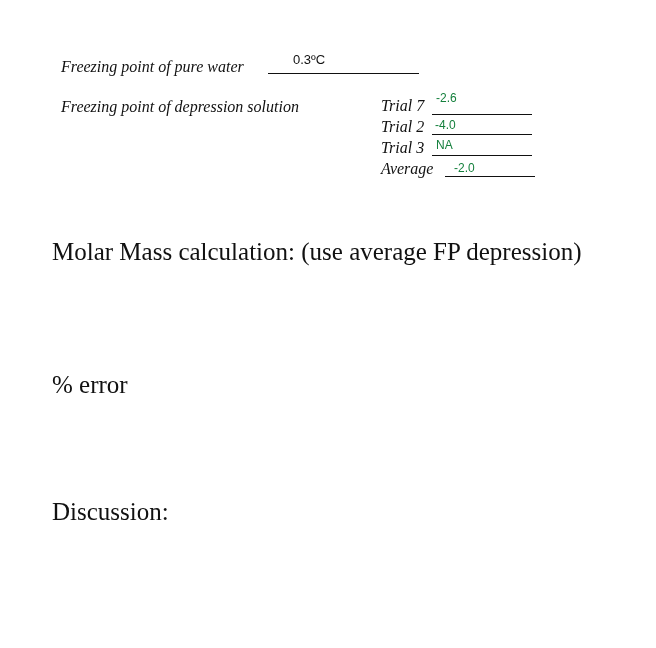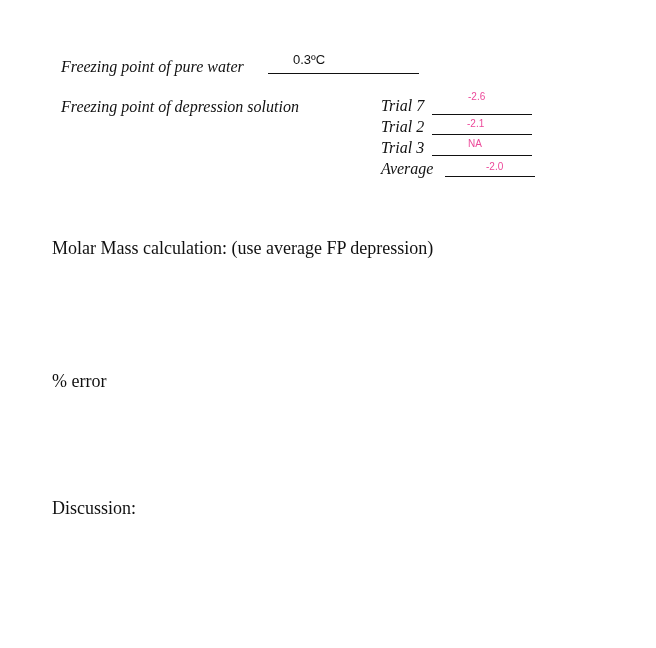--- a/index.html
+++ b/index.html
@@ -2,39 +2,39 @@
 <html><head>
 <meta charset="utf-8">
 <style>
   html, body { margin: 0; padding: 0; background: #ffffff; }
   body { width: 656px; height: 648px; position: relative; overflow: hidden; color: #111; }
   .serif { font-family: "Liberation Serif", "DejaVu Serif", serif; }
   .sans { font-family: "Liberation Sans", "DejaVu Sans", sans-serif; }
   .abs { position: absolute; white-space: nowrap; }
   .line { position: absolute; height: 0; border-top: 1px solid #111; }
   .small { font-size: 16px; font-style: italic; }
-  .big { font-size: 18px; }
-  .hand { font-size: 10px; color: #ec4899; margin-left: 32px; }
+  .big { font-size: 25px; }
+  .hand { font-size: 12px; color: #15803d; }
 </style>
 </head>
 <body>
 
 <div class="abs serif small" style="left:61px; top:58px;">Freezing point of pure water</div>
 <div class="line" style="left:268px; top:73px; width:151px;"></div>
 <div class="abs sans" style="left:293px; top:52px; font-size:13px;">0.3ºC</div>
 
 <div class="abs serif small" style="left:61px; top:98px;">Freezing point of depression solution</div>
 
 <div class="abs serif small" style="left:381px; top:97px;">Trial 7</div>
 <div class="line" style="left:432px; top:114px; width:100px;"></div>
 <div class="abs sans hand" style="left:436px; top:91px;">-2.6</div>
 
 <div class="abs serif small" style="left:381px; top:118px;text-align:center;">Trial 2</div>
 <div class="line" style="left:432px; top:134px; width:100px;"></div>
-<div class="abs sans hand" style="left:435px; top:118px;">-2.1</div>
+<div class="abs sans hand" style="left:435px; top:118px;">-4.0</div>
 
 <div class="abs serif small" style="left:381px; top:139px;">Trial 3</div>
 <div class="line" style="left:432px; top:155px; width:100px;"></div>
 <div class="abs sans hand" style="left:436px; top:138px;">NA</div>
 
 <div class="abs serif small" style="left:381px; top:160px;">Average</div>
 <div class="line" style="left:445px; top:176px; width:90px;"></div>
 <div class="abs sans hand" style="left:454px; top:161px;">-2.0</div>
 
 <div class="abs serif big" style="left:52px; top:238px;">Molar Mass calculation: (use average FP depression)</div>

